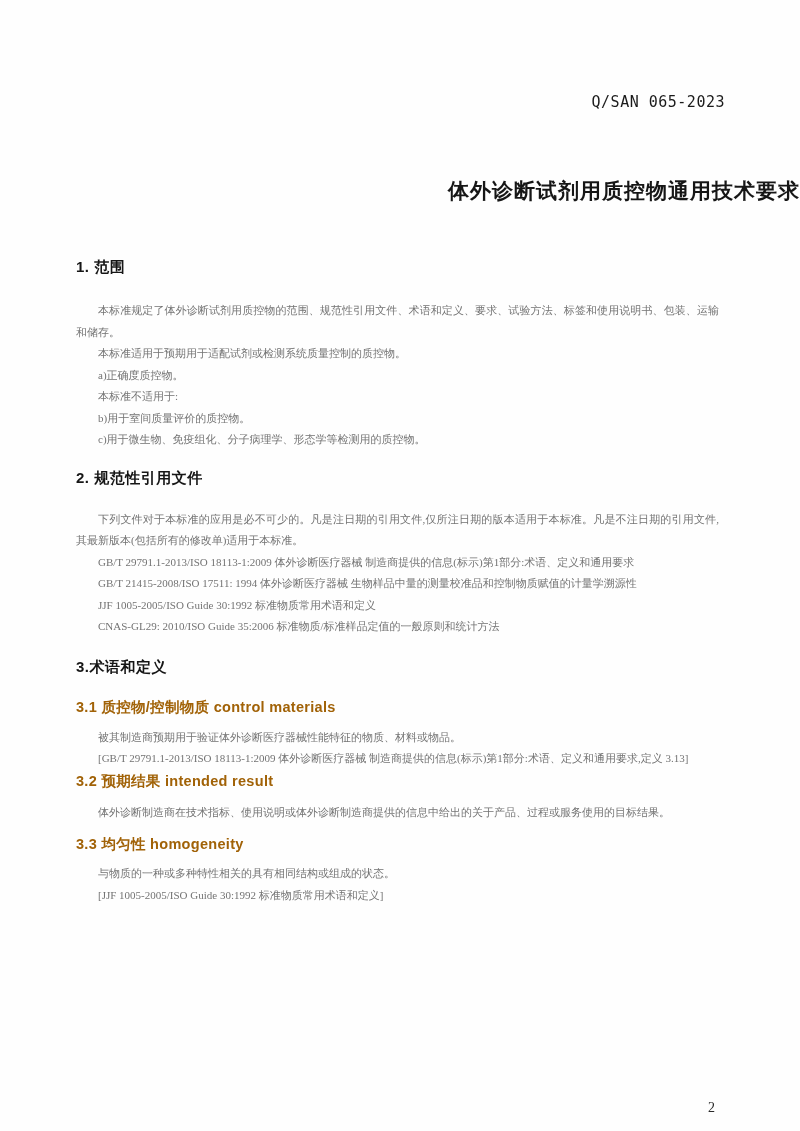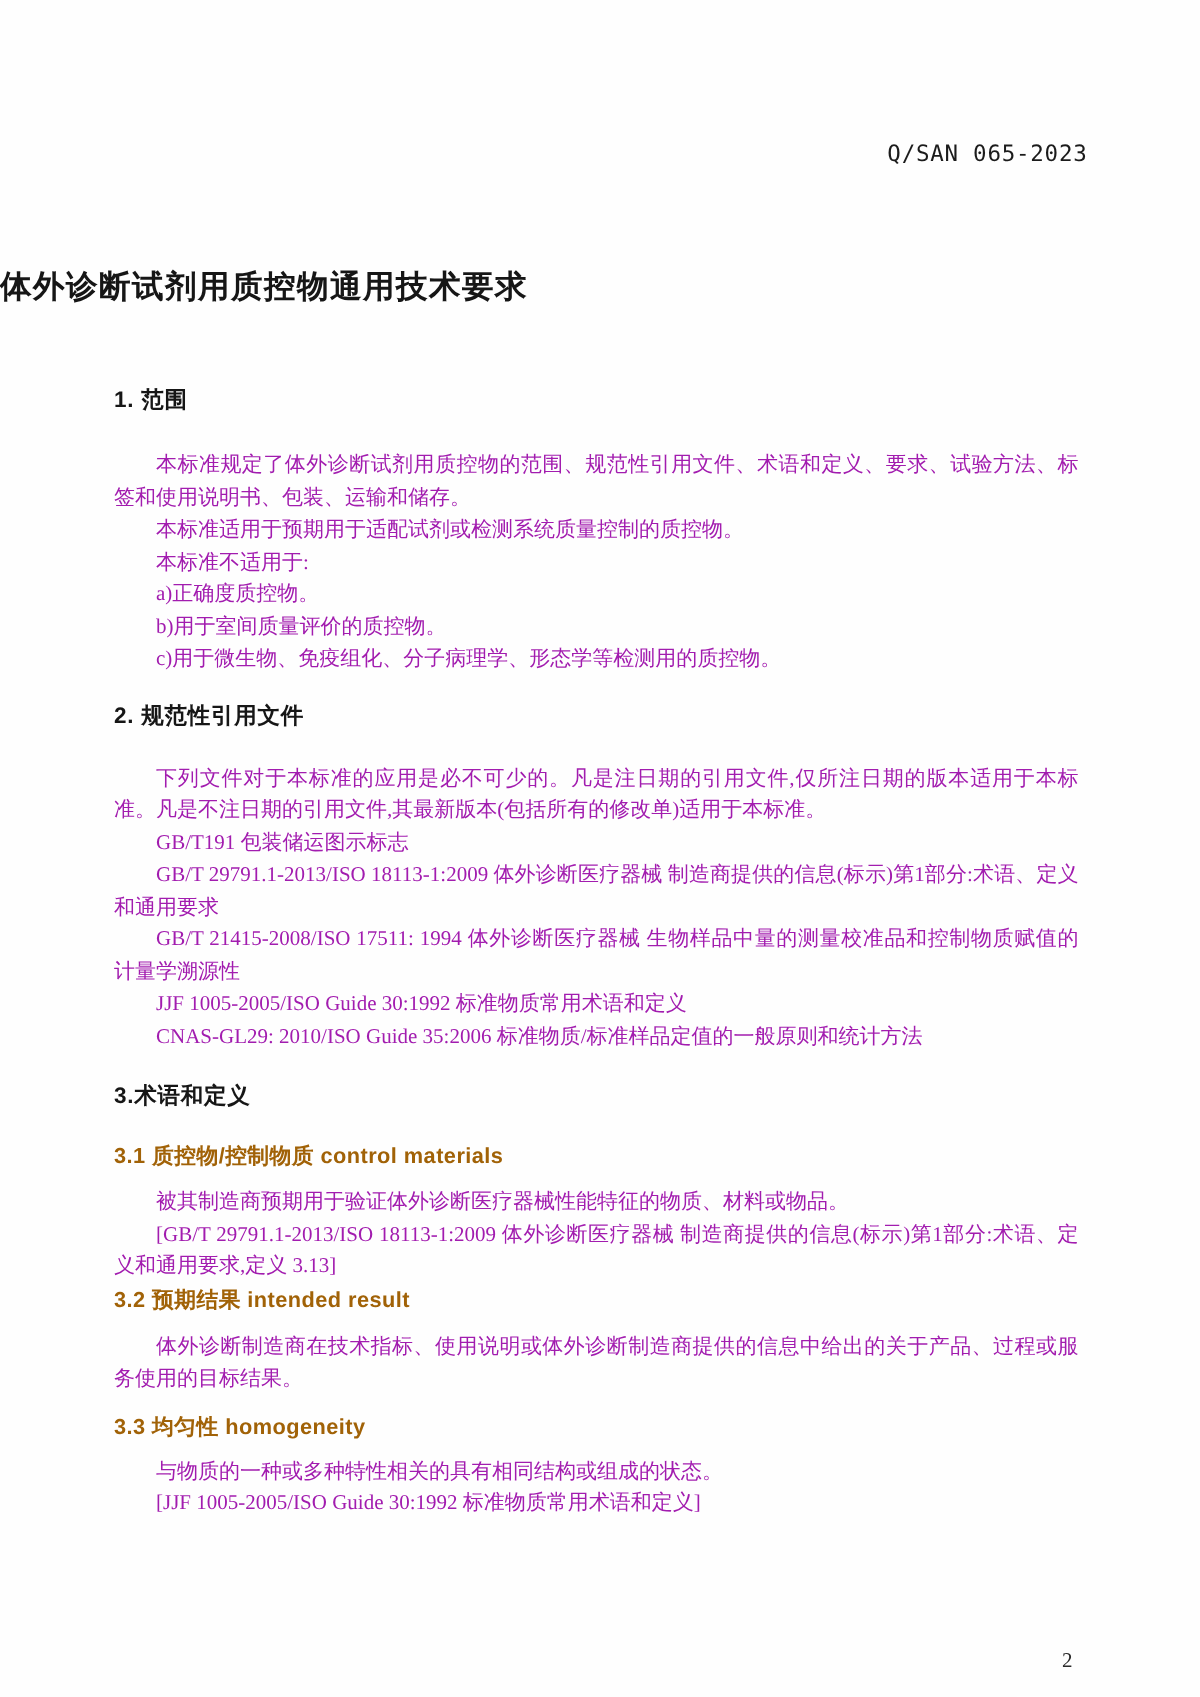--- a/index.html
+++ b/index.html
@@ -22,21 +22,21 @@
     font-size: 15px;
     letter-spacing: 0.5px;
     color: #1b1b1b;
     white-space: nowrap;
   }
   .doc-title {
     position: absolute;
     top: 177px;
     left: 0;
     width: 100%;
-    text-align: left;
+    text-align: right;
     font-family: "Liberation Sans", "DejaVu Sans", sans-serif;
     font-weight: bold;
     font-size: 21px;
     letter-spacing: 1px;
     color: #161616;
   }
   .content {
     position: absolute;
     left: 76px;
     top: 0;
@@ -55,25 +55,25 @@
     margin: 0;
     font-family: "Liberation Sans", "DejaVu Sans", sans-serif;
     font-weight: bold;
     font-size: 14.5px;
     line-height: 22px;
     color: #a16207;
     letter-spacing: 0.3px;
   }
   .para {
     margin: 0;
-    font-size: 14px;
+    font-size: 11px;
     line-height: 21.5px;
     text-align: justify;
     text-indent: 2em;
-    color: #a21caf;
+    color: #737373;
     word-break: break-all;
   }
   .page-num {
     position: absolute;
     top: 1100px;
     left: 708px;
     font-size: 14px;
     color: #2a2a2a;
   }
 </style>
@@ -83,27 +83,26 @@
 <div class="page">
 
   <div class="doc-code">Q/SAN 065-2023</div>
 
   <div class="doc-title">体外诊断试剂用质控物通用技术要求</div>
 
   <div class="content">
     <h2 class="sec-h" style="margin-top:256px">1. 范围</h2>
     <p class="para" style="margin-top:22px">本标准规定了体外诊断试剂用质控物的范围、规范性引用文件、术语和定义、要求、试验方法、标签和使用说明书、包装、运输和储存。</p>
     <p class="para">本标准适用于预期用于适配试剂或检测系统质量控制的质控物。</p>
+    <p class="para">a)正确度质控物。</p>
     <p class="para">本标准不适用于:</p>
-    <p class="para">a)正确度质控物。</p>
     <p class="para">b)用于室间质量评价的质控物。</p>
     <p class="para">c)用于微生物、免疫组化、分子病理学、形态学等检测用的质控物。</p>
     <h2 class="sec-h" style="margin-top:16px">2. 规范性引用文件</h2>
     <p class="para" style="margin-top:20px">下列文件对于本标准的应用是必不可少的。凡是注日期的引用文件,仅所注日期的版本适用于本标准。凡是不注日期的引用文件,其最新版本(包括所有的修改单)适用于本标准。</p>
-    <p class="para">GB/T191 包装储运图示标志</p>
     <p class="para">GB/T 29791.1-2013/ISO 18113-1:2009 体外诊断医疗器械 制造商提供的信息(标示)第1部分:术语、定义和通用要求</p>
     <p class="para">GB/T 21415-2008/ISO 17511: 1994 体外诊断医疗器械 生物样品中量的测量校准品和控制物质赋值的计量学溯源性</p>
     <p class="para">JJF 1005-2005/ISO Guide 30:1992 标准物质常用术语和定义</p>
     <p class="para">CNAS-GL29: 2010/ISO Guide 35:2006 标准物质/标准样品定值的一般原则和统计方法</p>
     <h2 class="sec-h" style="margin-top:18px">3.术语和定义</h2>
     <h3 class="sub-h" style="margin-top:18px">3.1 质控物/控制物质 control materials</h3>
     <p class="para" style="margin-top:9px">被其制造商预期用于验证体外诊断医疗器械性能特征的物质、材料或物品。</p>
     <p class="para">[GB/T 29791.1-2013/ISO 18113-1:2009 体外诊断医疗器械 制造商提供的信息(标示)第1部分:术语、定义和通用要求,定义 3.13]</p>
     <h3 class="sub-h" style="">3.2 预期结果 intended result</h3>
     <p class="para" style="margin-top:10px">体外诊断制造商在技术指标、使用说明或体外诊断制造商提供的信息中给出的关于产品、过程或服务使用的目标结果。</p>

